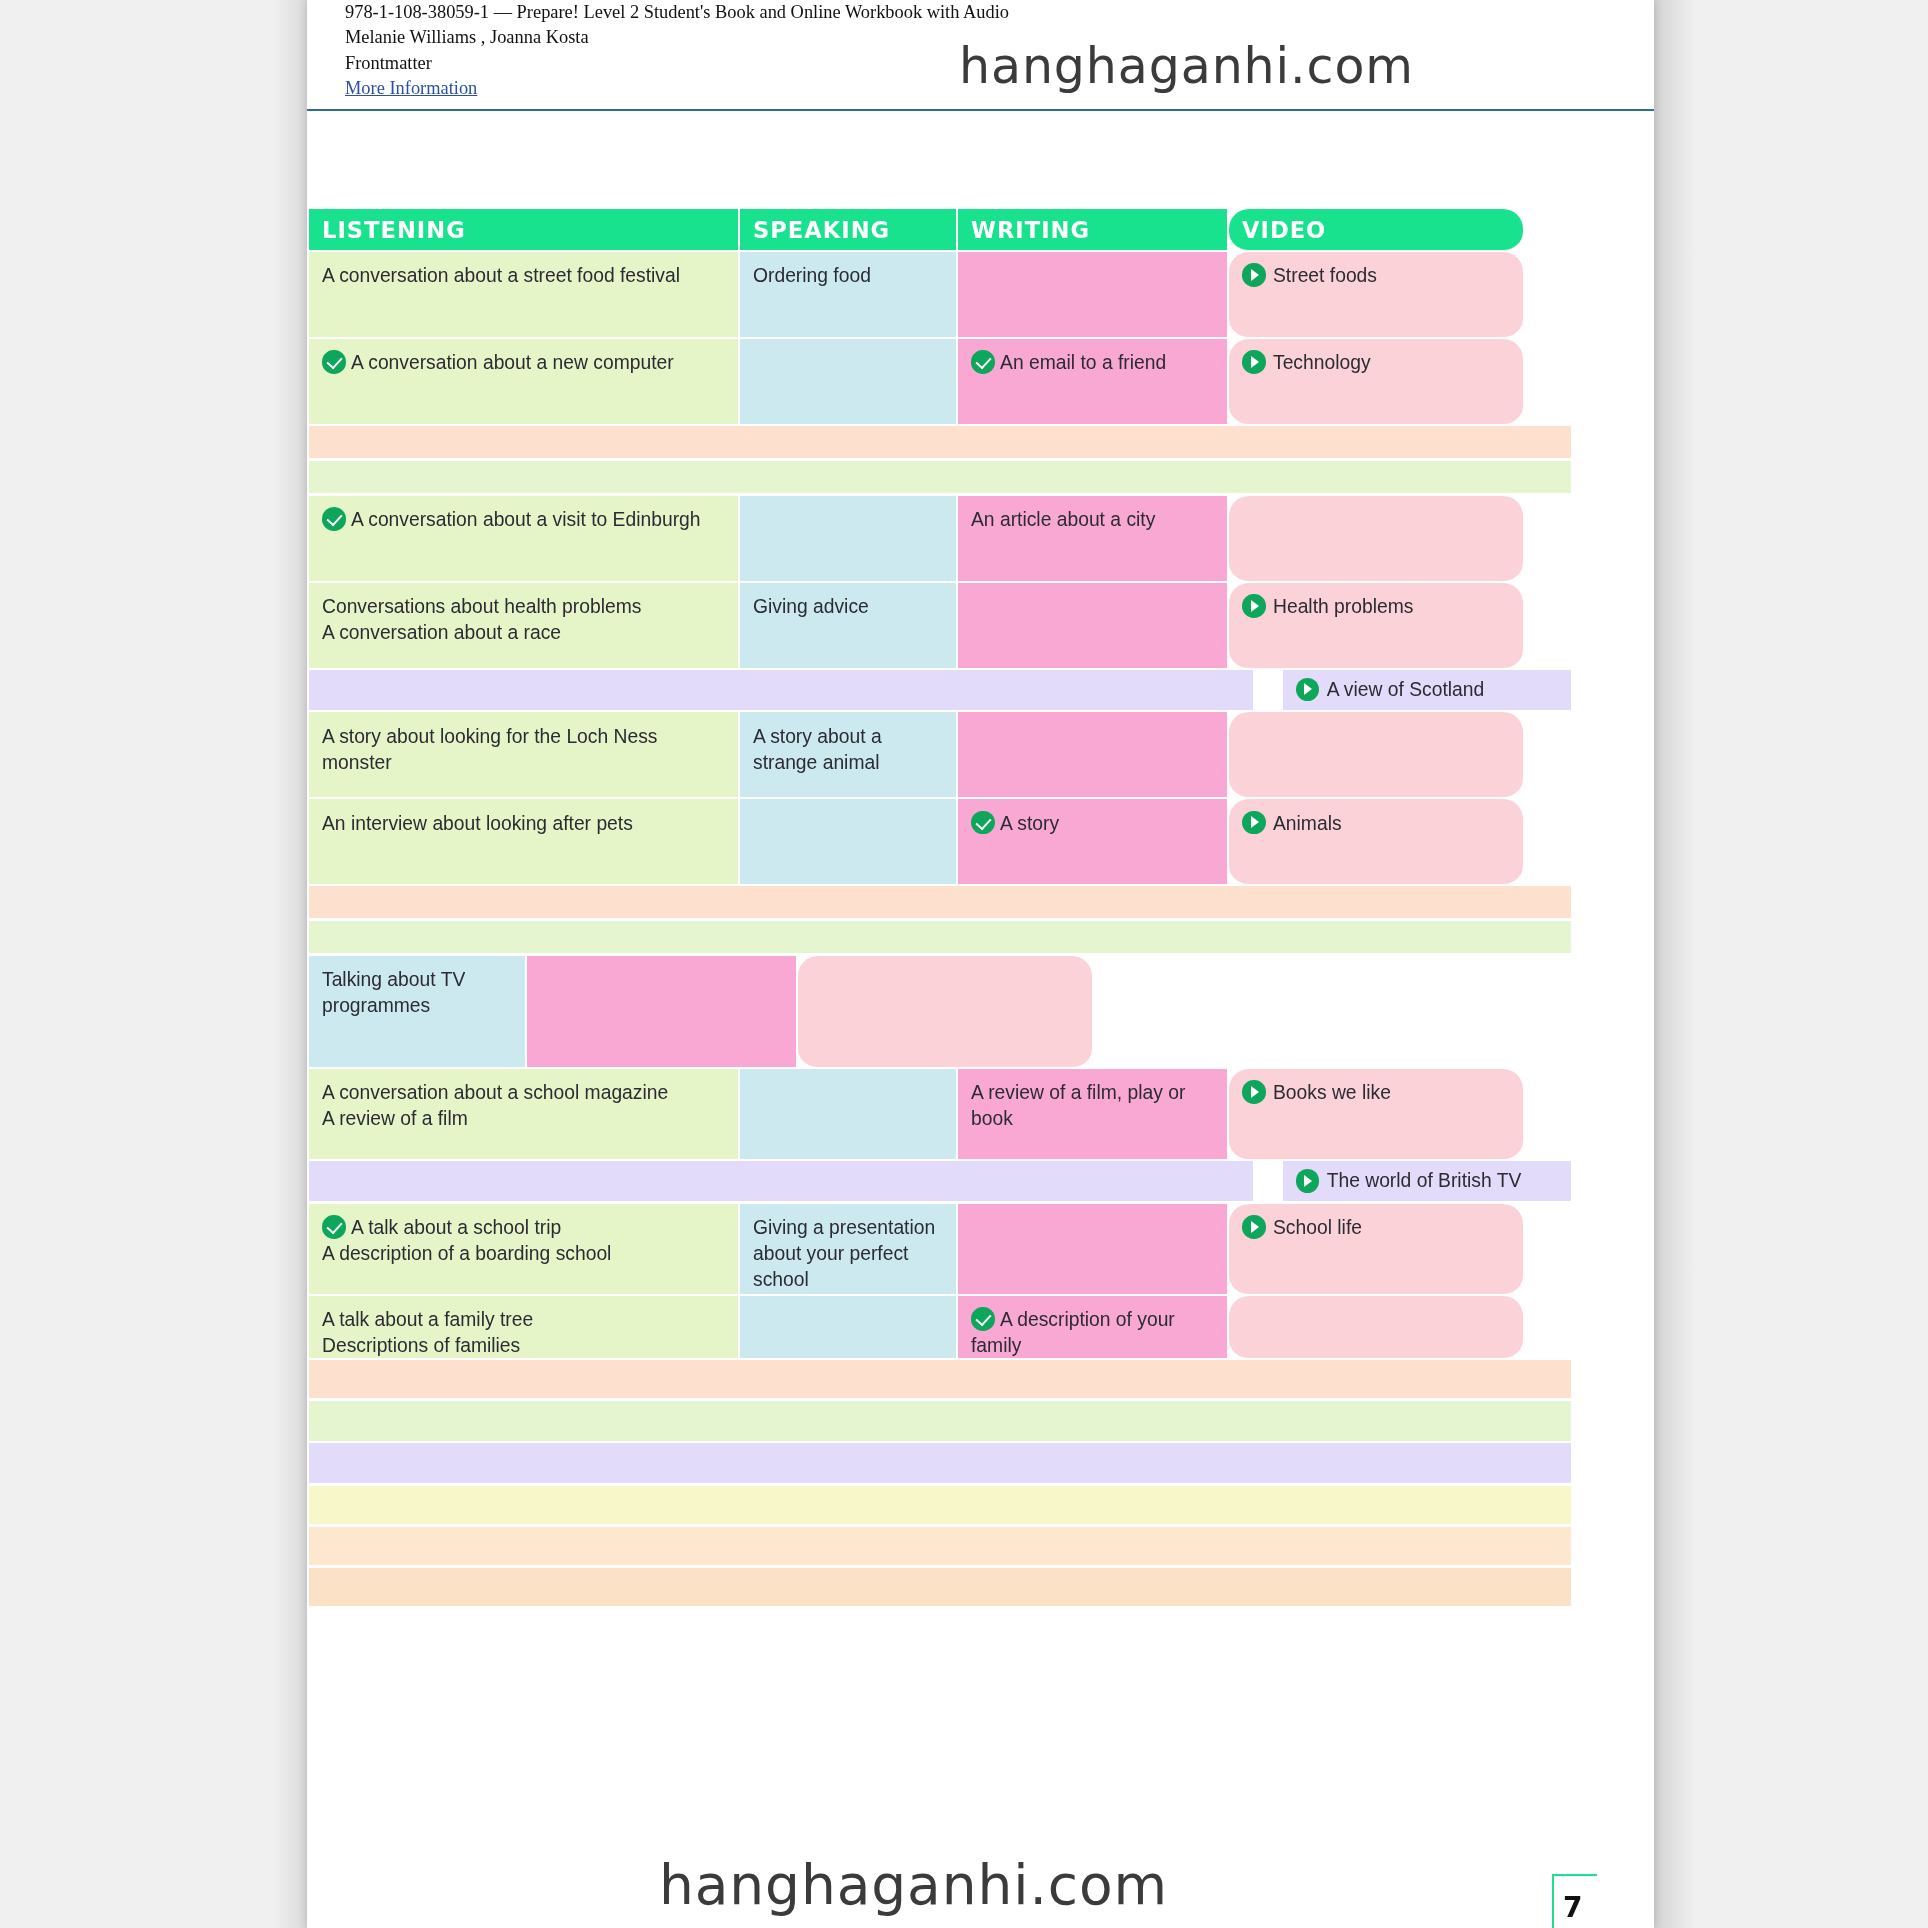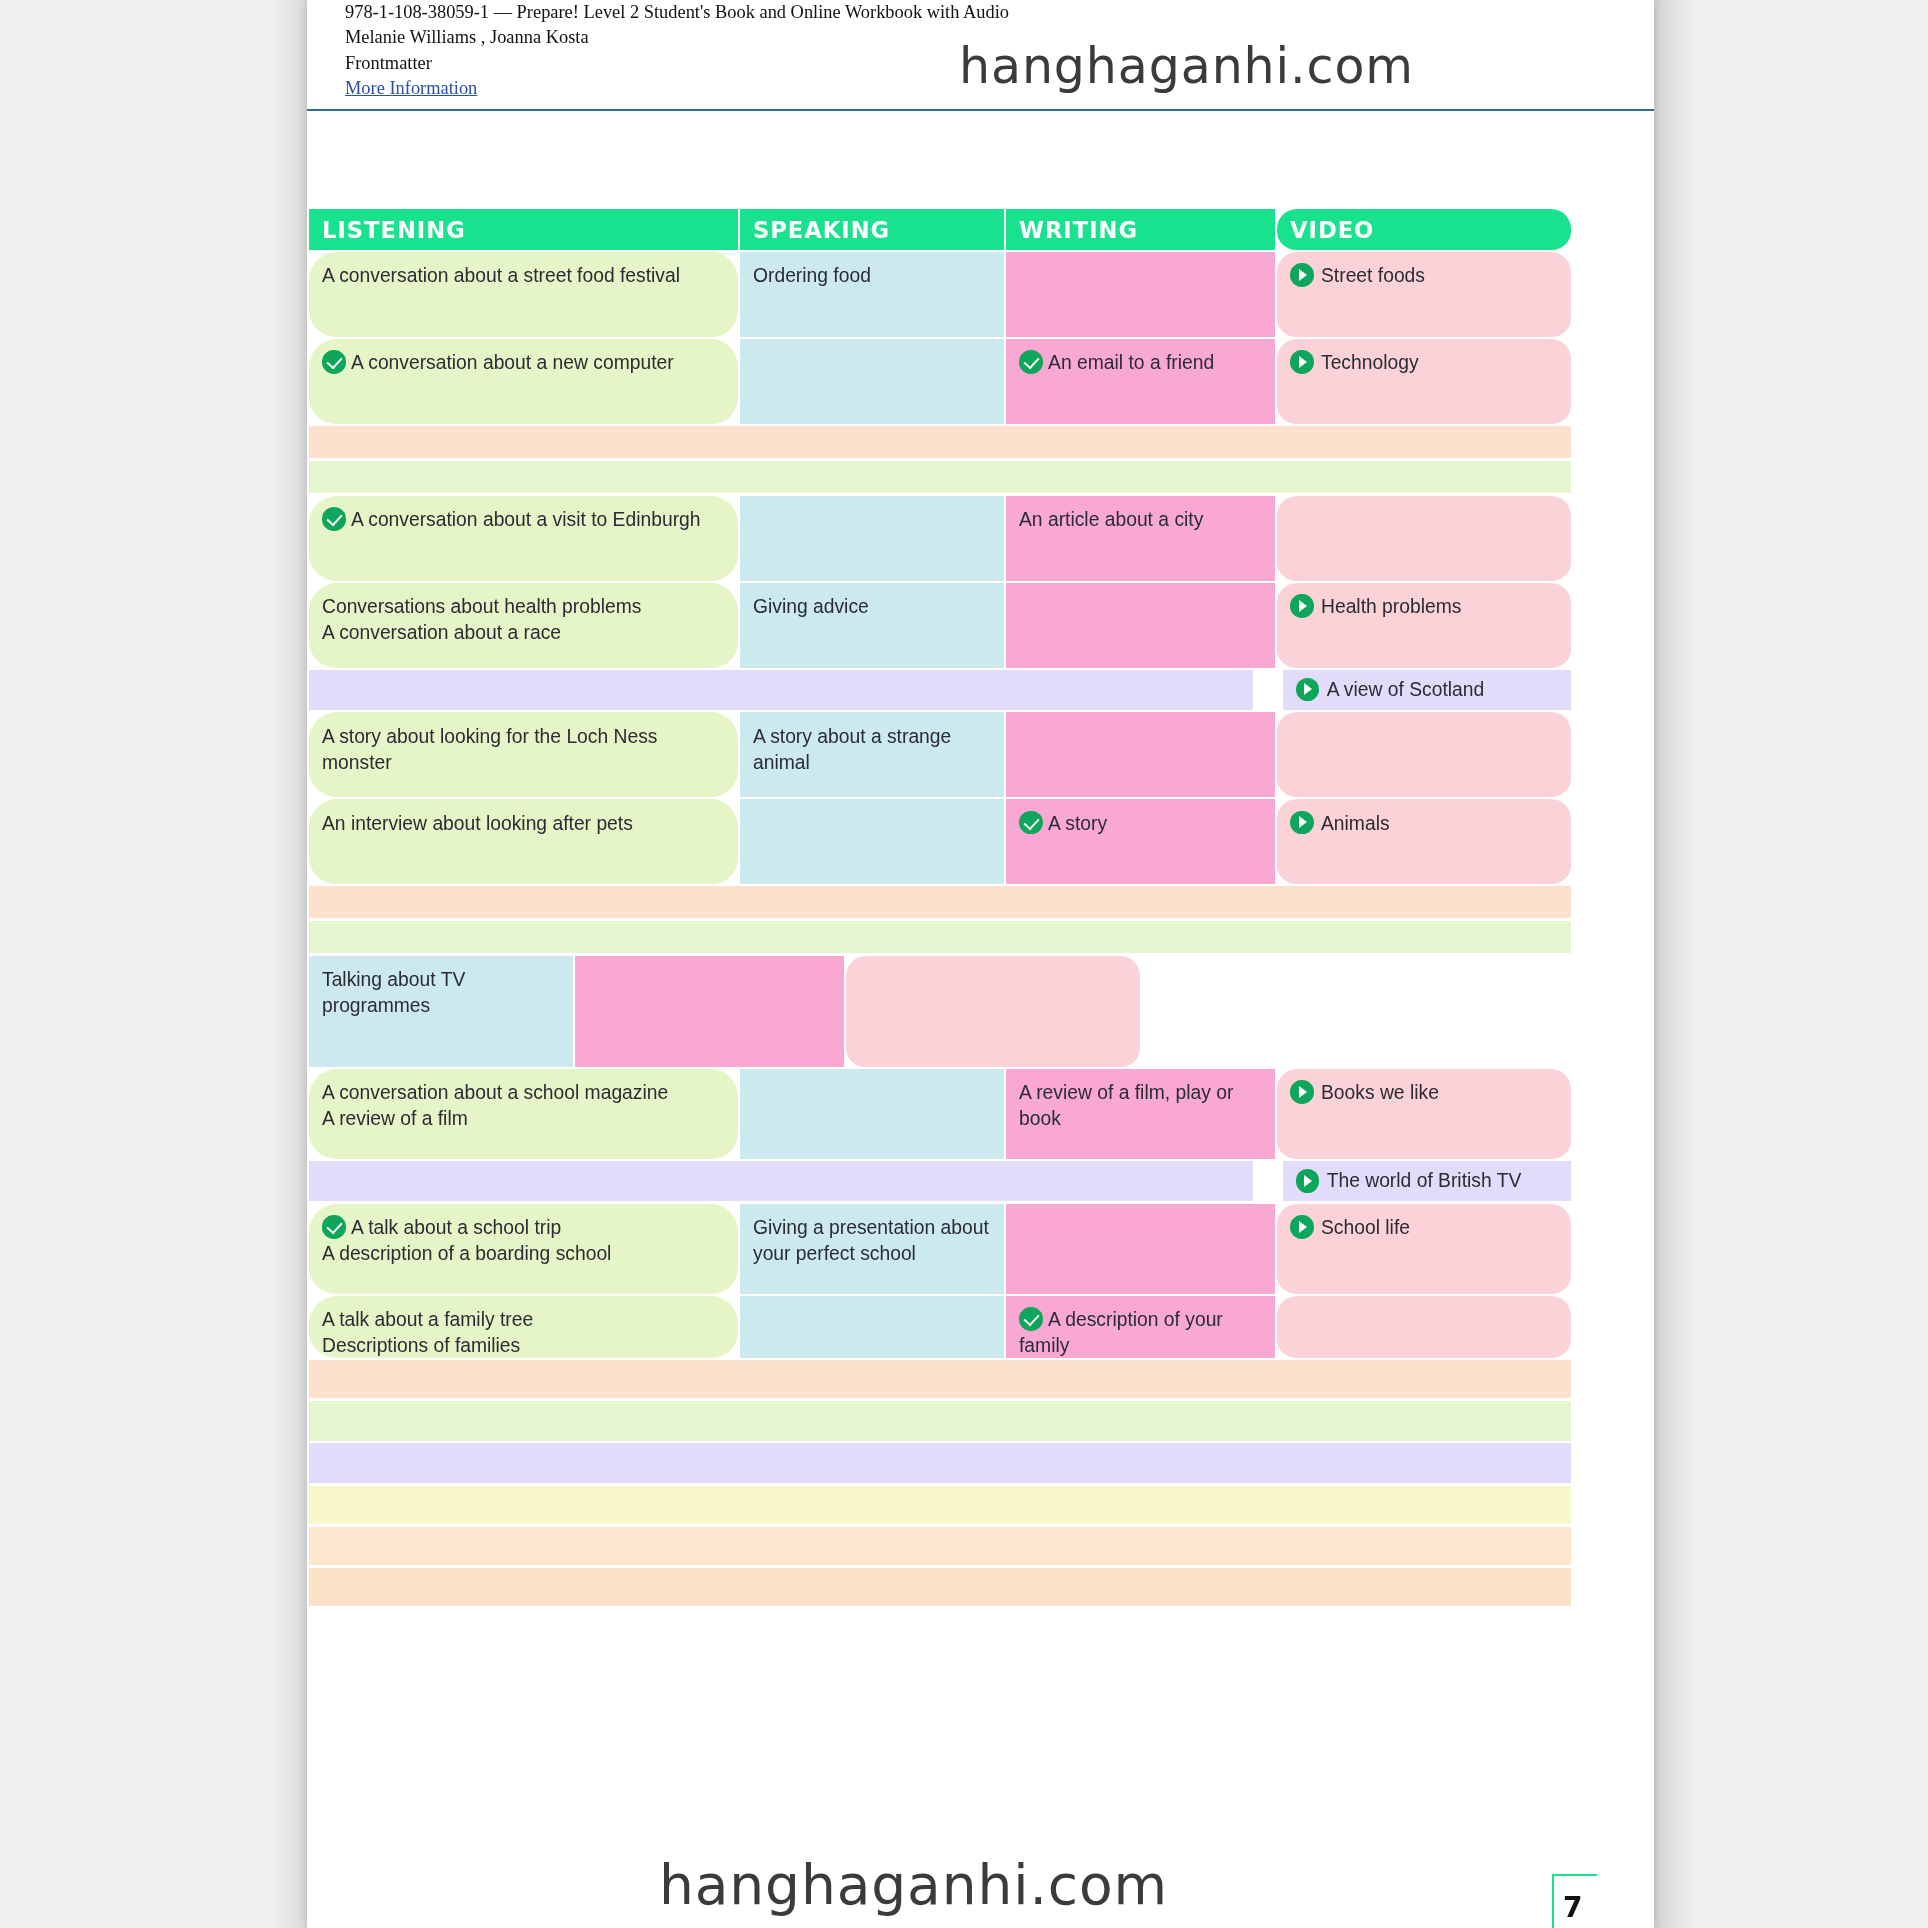--- a/index.html
+++ b/index.html
@@ -110,35 +110,35 @@
     box-sizing: border-box;
     position: relative;
     border-right: 2.8px solid #ffffff;
     border-bottom: 2.8px solid #ffffff;
     padding: 11.3px 13px 11.3px 13px;
     font-size: 19.3px;
     line-height: 26px;
     color: #2b2b33;
   }
   .c-listen { width: 431px; }
-  .c-speak  { width: 266px; }
+  .c-speak  { width: 218px; }
   .c-write  { width: 271px; }
   .c-video  { width: 294px; border-right: none; border-radius: 20px; }
 
   .head .cell {
     background: #19e28f;
     color: #ffffff;
     font-weight: bold;
     font-size: 22.6px;
     letter-spacing: 1px;
     padding-top: 7.5px;
     padding-bottom: 7.5px;
     font-family: "DejaVu Sans", sans-serif;
   }
-  .bg-listen { background: #e6f5c8; border-radius: 28px; }
+  .bg-listen { background: #e6f5c8; }
   .bg-speak  { background: #cde9f0; }
   .bg-write  { background: #f9a8d4; }
   .bg-video  { background: #fbd2d8; }
 
   
   .band {
     width: 1262px;
     height: 32px;
     margin-bottom: 2.8px;
   }

